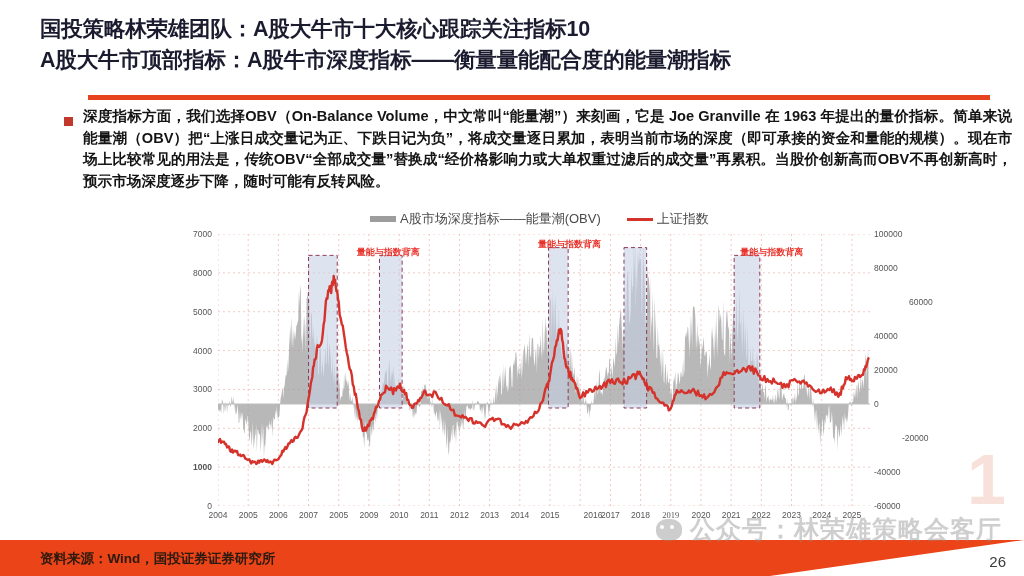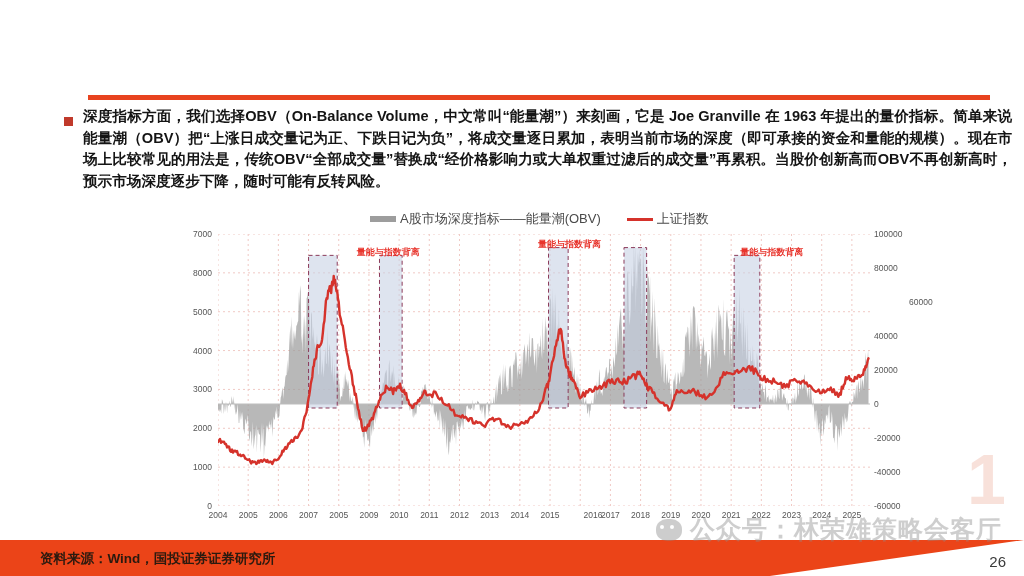--- a/index.html
+++ b/index.html
@@ -103,20 +103,24 @@
   .ghost-digit{
     position:absolute;right:18px;bottom:56px;font-size:70px;color:#f3c9bd;
     font-weight:bold;opacity:.55;z-index:0;
   }
 </style>
 </head>
 <body>
 
 <div class="slide">
 
+  <div class="title-block">
+    <div class="title-line">国投策略林荣雄团队：A股大牛市十大核心跟踪关注指标10</div>
+    <div class="title-line">A股大牛市顶部指标：A股牛市深度指标——衡量量能配合度的能量潮指标</div>
+  </div>
 
   <div class="red-rule"></div>
 
   <div class="body-wrap">
     <div class="bullet"></div>
     <div class="body-text">深度指标方面，我们选择OBV（On-Balance Volume，中文常叫“能量潮”）来刻画，它是 Joe Granville 在 1963 年提出的量价指标。简单来说能量潮（OBV）把“上涨日成交量记为正、下跌日记为负”，将成交量逐日累加，表明当前市场的深度（即可承接的资金和量能的规模）。现在市场上比较常见的用法是，传统OBV“全部成交量”替换成“经价格影响力或大单权重过滤后的成交量”再累积。当股价创新高而OBV不再创新高时，预示市场深度逐步下降，随时可能有反转风险。</div>
   </div>
 
   <div class="chart-area">
 
@@ -169,30 +173,30 @@
           <rect x="161.49074074073866" y="21.371428571428595" width="22.638888888889" height="152.6285714285714" fill="#c6d0e4" fill-opacity="0.58" stroke="#8b3a5a" stroke-width="1" stroke-dasharray="4,3"></rect>
           <rect x="330.5277777777805" y="13.600000000000023" width="19.620370370366402" height="160.39999999999998" fill="#c6d0e4" fill-opacity="0.58" stroke="#8b3a5a" stroke-width="1" stroke-dasharray="4,3"></rect>
           <rect x="405.99074074074383" y="13.600000000000023" width="22.638888888889028" height="160.39999999999998" fill="#c6d0e4" fill-opacity="0.58" stroke="#8b3a5a" stroke-width="1" stroke-dasharray="4,3"></rect>
           <rect x="516.1666666666661" y="21.371428571428595" width="25.65740740741171" height="152.6285714285714" fill="#c6d0e4" fill-opacity="0.58" stroke="#8b3a5a" stroke-width="1" stroke-dasharray="4,3"></rect>
           <polyline points="0.0,208.1 1.0,206.4 2.0,205.0 3.0,208.8 4.0,207.5 5.0,208.0 6.0,207.7 7.0,210.0 8.0,210.0 9.1,213.4 10.1,212.5 11.1,212.7 12.1,216.8 13.1,217.8 14.1,215.6 15.1,218.5 16.1,216.9 17.1,216.6 18.1,217.7 19.1,217.1 20.1,221.0 21.1,221.4 22.1,220.6 23.1,222.1 24.1,221.7 25.2,220.9 26.2,222.0 27.2,224.6 28.2,224.8 29.2,225.7 30.2,225.7 31.2,225.2 32.2,227.4 33.2,229.4 34.2,227.2 35.2,228.2 36.2,227.7 37.2,228.0 38.2,229.9 39.2,229.2 40.2,226.7 41.3,228.6 42.3,226.5 43.3,226.3 44.3,227.7 45.3,226.5 46.3,225.4 47.3,226.6 48.3,227.8 49.3,226.0 50.3,228.3 51.3,228.4 52.3,227.5 53.3,228.1 54.3,230.0 55.3,227.6 56.3,225.7 57.4,225.8 58.4,226.2 59.4,225.7 60.4,225.1 61.4,223.3 62.4,221.8 63.4,220.8 64.4,216.6 65.4,217.6 66.4,215.1 67.4,213.1 68.4,214.8 69.4,212.7 70.4,209.5 71.4,209.5 72.4,207.9 73.5,206.0 74.5,207.8 75.5,207.2 76.5,203.8 77.5,202.7 78.5,203.9 79.5,203.7 80.5,201.7 81.5,199.5 82.5,197.5 83.5,196.4 84.5,194.4 85.5,187.5 86.5,183.1 87.5,180.9 88.5,178.4 89.5,170.7 90.6,164.1 91.3,160.9 92.1,155.3 92.8,149.4 93.6,145.9 94.3,142.9 95.1,133.2 95.8,132.1 96.6,125.4 97.3,125.5 98.1,123.7 98.9,114.8 99.6,111.1 100.4,112.8 101.1,112.9 101.9,111.6 102.6,110.8 103.4,108.9 104.1,105.4 104.9,98.3 105.6,90.6 106.4,87.1 107.2,76.4 107.9,66.8 108.7,64.0 109.4,64.7 110.2,56.5 110.9,57.0 111.7,52.1 112.4,52.1 113.2,59.0 113.7,51.1 114.2,47.7 114.7,51.2 115.2,48.8 115.7,42.0 116.2,46.3 117.0,45.7 117.7,51.9 118.5,57.4 119.2,56.8 120.0,65.0 120.7,67.9 121.7,81.0 122.8,84.8 123.8,90.4 124.8,91.8 125.8,99.2 126.8,105.6 127.8,113.4 128.8,118.8 129.8,123.0 130.8,130.2 131.8,135.3 132.8,136.6 133.8,141.2 134.8,150.6 135.8,152.8 136.8,160.8 137.8,159.8 138.9,167.6 139.9,174.3 140.9,177.2 141.9,184.7 142.9,185.3 143.9,192.7 144.9,196.9 145.9,196.8 146.9,193.3 147.9,196.6 148.9,193.8 149.9,190.7 150.9,192.1 151.9,186.6 152.9,186.4 153.9,184.1 155.0,185.2 156.0,179.2 157.0,177.2 158.0,172.9 159.0,173.1 160.0,171.2 161.0,166.8 162.0,165.7 163.0,160.8 164.0,160.5 165.0,159.5 166.0,158.8 167.0,158.2 168.0,151.7 169.0,153.4 170.0,154.2 171.0,155.7 172.1,155.8 173.1,153.6 174.1,155.6 175.1,160.0 176.1,154.2 177.1,155.0 178.1,156.4 179.1,153.0 180.1,152.4 181.1,153.7 182.1,149.6 183.1,155.7 184.1,157.5 185.1,158.0 186.1,155.9 187.1,160.2 188.2,159.1 189.2,165.9 190.2,166.0 191.2,170.0 192.2,171.1 193.2,171.5 194.2,174.0 195.2,173.6 196.2,170.2 197.2,169.4 198.2,169.7 199.2,168.9 200.2,166.1 201.2,167.3 202.2,163.9 203.2,164.0 204.3,161.7 205.3,159.7 206.3,156.8 207.3,157.0 208.3,160.5 209.3,161.4 210.3,161.1 211.3,160.6 212.8,160.6 214.3,163.0 215.8,157.5 217.3,157.6 218.8,160.8 220.4,164.2 221.9,165.5 223.4,163.8 224.9,168.9 226.4,170.1 227.9,170.9 229.4,171.5 230.9,170.3 232.4,175.2 233.9,176.2 235.4,175.8 237.0,181.6 238.5,181.4 240.0,181.9 241.5,182.2 243.0,183.4 244.5,181.2 246.0,183.7 247.5,182.8 249.0,184.5 250.5,186.9 252.0,184.2 253.6,184.2 255.1,189.3 256.6,189.5 258.1,187.3 259.6,188.8 261.1,188.3 262.6,188.7 264.1,190.8 265.6,191.8 267.1,192.9 268.6,189.3 270.2,186.8 271.7,185.3 273.2,185.2 274.7,183.8 276.2,187.0 277.7,185.2 279.2,185.2 280.7,184.7 282.2,185.4 283.7,190.4 285.3,190.2 286.8,190.5 288.3,192.9 289.8,191.1 291.3,192.7 292.8,194.7 294.3,192.7 295.8,189.7 297.3,190.6 298.8,190.5 300.3,191.6 301.9,190.3 303.4,188.2 304.9,188.9 306.4,189.6 307.9,187.0 309.4,188.7 310.9,185.2 312.4,183.2 313.9,183.5 315.4,182.2 316.9,177.8 318.5,179.0 320.0,177.5 321.2,174.9 322.5,169.5 323.7,168.7 325.0,166.4 326.3,159.8 327.5,154.5 328.3,152.3 329.0,150.1 329.8,153.2 330.5,147.6 331.3,147.1 332.0,141.3 333.0,134.9 334.0,128.4 335.1,125.9 336.1,122.0 337.1,113.1 338.1,111.2 338.8,106.3 339.6,106.4 340.3,101.5 341.1,95.7 341.8,99.2 342.6,94.9 343.4,96.9 344.1,106.0 344.9,108.6 345.6,117.5 346.4,124.4 347.1,125.2 347.9,131.5 348.6,133.6 349.4,132.8 350.1,134.2 350.9,140.3 351.7,142.9 352.4,137.9 353.2,145.3 353.9,143.9 354.7,146.7 355.4,146.0 356.2,147.7 357.2,149.8 358.2,154.6 359.2,154.2 360.2,157.8 361.2,161.9 362.2,164.2 363.7,162.8 365.2,158.4 366.8,162.4 368.3,157.1 369.8,158.5 371.3,155.3 372.8,155.5 374.3,157.7 375.8,156.9 377.3,152.8 378.8,155.2 380.3,154.0 381.8,151.9 383.4,154.8 384.9,151.7 386.4,148.6 387.9,153.0 389.4,146.9 390.9,145.8 392.4,148.9 393.9,145.3 395.4,149.1 396.9,149.8 398.4,145.6 400.0,144.4 401.5,148.0 403.0,148.5 404.5,150.3 406.0,144.7 407.5,149.2 409.0,149.5 410.5,142.9 412.0,144.4 413.5,142.7 415.0,140.1 416.6,140.4 417.6,145.0 418.6,141.2 419.6,137.7 420.6,140.0 421.6,137.8 422.6,141.1 423.6,142.5 424.6,145.1 425.6,144.4 426.6,148.5 427.6,151.4 428.6,149.4 430.1,156.4 431.6,153.0 433.2,154.3 434.7,158.7 436.2,158.5 437.7,164.2 439.2,164.7 440.7,167.0 442.2,168.3 443.7,168.8 445.2,168.6 446.7,171.6 447.7,171.1 448.8,171.2 449.8,172.3 450.8,176.4 451.8,175.8 452.8,174.4 453.8,171.9 454.8,167.2 455.8,166.1 456.8,161.1 457.8,160.3 458.8,156.2 460.3,158.3 461.8,158.4 463.3,156.2 464.9,157.9 466.4,159.0 467.9,159.0 469.4,158.8 470.9,156.4 472.4,158.5 473.9,156.6 475.4,154.9 476.9,157.7 478.4,161.4 479.9,156.8 481.5,162.0 483.0,161.3 484.5,163.4 486.0,160.4 487.5,165.2 489.0,163.7 490.5,162.2 492.0,160.0 493.5,160.8 495.0,159.5 496.5,157.9 498.1,153.8 499.6,152.5 501.1,150.9 502.6,143.8 504.1,143.3 505.6,138.2 507.1,140.8 508.6,138.3 510.1,139.2 511.6,139.2 513.1,139.6 514.7,140.2 516.2,139.8 517.7,137.4 519.2,136.1 520.7,138.8 522.2,137.6 523.7,136.7 525.2,134.1 526.7,135.0 528.2,137.7 529.8,133.1 531.3,131.9 532.8,136.5 534.3,132.4 535.8,139.7 537.3,134.5 538.8,137.7 540.3,141.3 541.8,141.8 543.3,145.9 544.8,146.2 546.4,142.1 547.9,148.0 549.4,145.1 550.9,147.7 552.4,147.2 553.9,149.5 555.4,144.6 556.9,148.0 558.4,148.7 559.9,149.9 561.4,149.9 563.0,148.7 564.5,153.8 566.0,149.9 567.5,153.3 569.0,150.3 570.5,153.2 572.0,146.7 573.5,146.3 575.0,146.3 576.5,145.0 578.0,146.6 579.6,148.3 581.1,147.5 582.6,149.5 584.1,147.3 585.6,146.6 587.1,149.5 588.6,148.6 590.1,152.6 591.6,151.3 593.1,152.7 594.6,155.1 596.2,156.6 597.7,157.8 599.2,157.2 600.7,155.6 602.2,159.2 603.7,158.9 605.2,155.7 606.7,158.4 608.2,157.3 609.7,155.1 611.3,156.0 612.8,153.6 614.3,158.1 615.8,155.2 617.3,160.8 618.8,158.6 620.3,162.8 621.8,159.0 622.8,160.7 623.8,152.7 624.8,154.4 625.8,150.9 626.8,149.8 627.9,143.3 628.9,145.2 629.9,144.3 630.9,142.2 631.9,145.9 632.9,144.9 633.9,147.2 634.9,146.6 635.9,147.2 636.9,143.0 637.9,144.3 638.9,144.6 639.9,141.6 640.9,140.9 641.9,143.0 642.9,142.1 644.0,140.9 645.0,140.7 646.0,135.2 646.7,136.0 647.5,132.1 648.2,133.3 649.0,129.9 649.7,126.4 650.5,124.3" fill="none" stroke="#d5322b" stroke-width="2.4" stroke-linejoin="round" stroke-linecap="round"></polyline>
         </svg>
     </div>
 
     <div id="axes-layer">
         <div class="ytick left" style="top: 298px;">0</div>
-        <div class="ytick left" style="top: 259.143px;">1000</div>
+        <div class="ytick left" style="top: 259.143px; font-weight: bold;">1000</div>
         <div class="ytick left" style="top: 220.286px;">2000</div>
         <div class="ytick left" style="top: 181.429px;">3000</div>
         <div class="ytick left" style="top: 142.571px;">4000</div>
         <div class="ytick left" style="top: 103.714px;">5000</div>
         <div class="ytick left" style="top: 64.8571px;">8000</div>
         <div class="ytick left" style="top: 26px;">7000</div>
         <div class="ytick right" style="top: 298px;">-60000</div>
         <div class="ytick right" style="top: 264px;">-40000</div>
-        <div class="ytick right" style="top: 230px;">-20000</div>
+        <div class="ytick right" style="top: 230px; margin-left: 28px;">-20000</div>
         <div class="ytick right" style="top: 196px;">0</div>
         <div class="ytick right" style="top: 162px;">20000</div>
         <div class="ytick right" style="top: 128px;">40000</div>
         <div class="ytick right" style="top: 94px; margin-left: 35px;">60000</div>
         <div class="ytick right" style="top: 60px;">80000</div>
         <div class="ytick right" style="top: 26px;">100000</div>
         <div class="xtick" style="left: 48px;">2004</div>
         <div class="xtick" style="left: 78.1852px;">2005</div>
         <div class="xtick" style="left: 108.37px;">2006</div>
         <div class="xtick" style="left: 138.556px;">2007</div>
@@ -200,21 +204,21 @@
         <div class="xtick" style="left: 198.926px;">2009</div>
         <div class="xtick" style="left: 229.111px;">2010</div>
         <div class="xtick" style="left: 259.296px;">2011</div>
         <div class="xtick" style="left: 289.481px;">2012</div>
         <div class="xtick" style="left: 319.667px;">2013</div>
         <div class="xtick" style="left: 349.852px;">2014</div>
         <div class="xtick" style="left: 380.037px;">2015</div>
         <div class="xtick" style="left: 423px;">2016</div>
         <div class="xtick" style="left: 440.407px;">2017</div>
         <div class="xtick" style="left: 470.593px;">2018</div>
-        <div class="xtick" style="left: 500.778px;">2019</div>
+        <div class="xtick" style="left: 500.778px; font-family: Liberation Serif, serif;">2019</div>
         <div class="xtick" style="left: 530.963px;">2020</div>
         <div class="xtick" style="left: 561.148px;">2021</div>
         <div class="xtick" style="left: 591.333px;">2022</div>
         <div class="xtick" style="left: 621.519px;">2023</div>
         <div class="xtick" style="left: 651.704px;">2024</div>
         <div class="xtick" style="left: 681.889px;">2025</div>
       </div>
     <div id="ann-layer">
         <div class="ann-label" style="left: 186.852px; top: 37.6571px;">量能与指数背离</div>
         <div class="ann-label" style="left: 367.963px; top: 29.8857px;">量能与指数背离</div>

